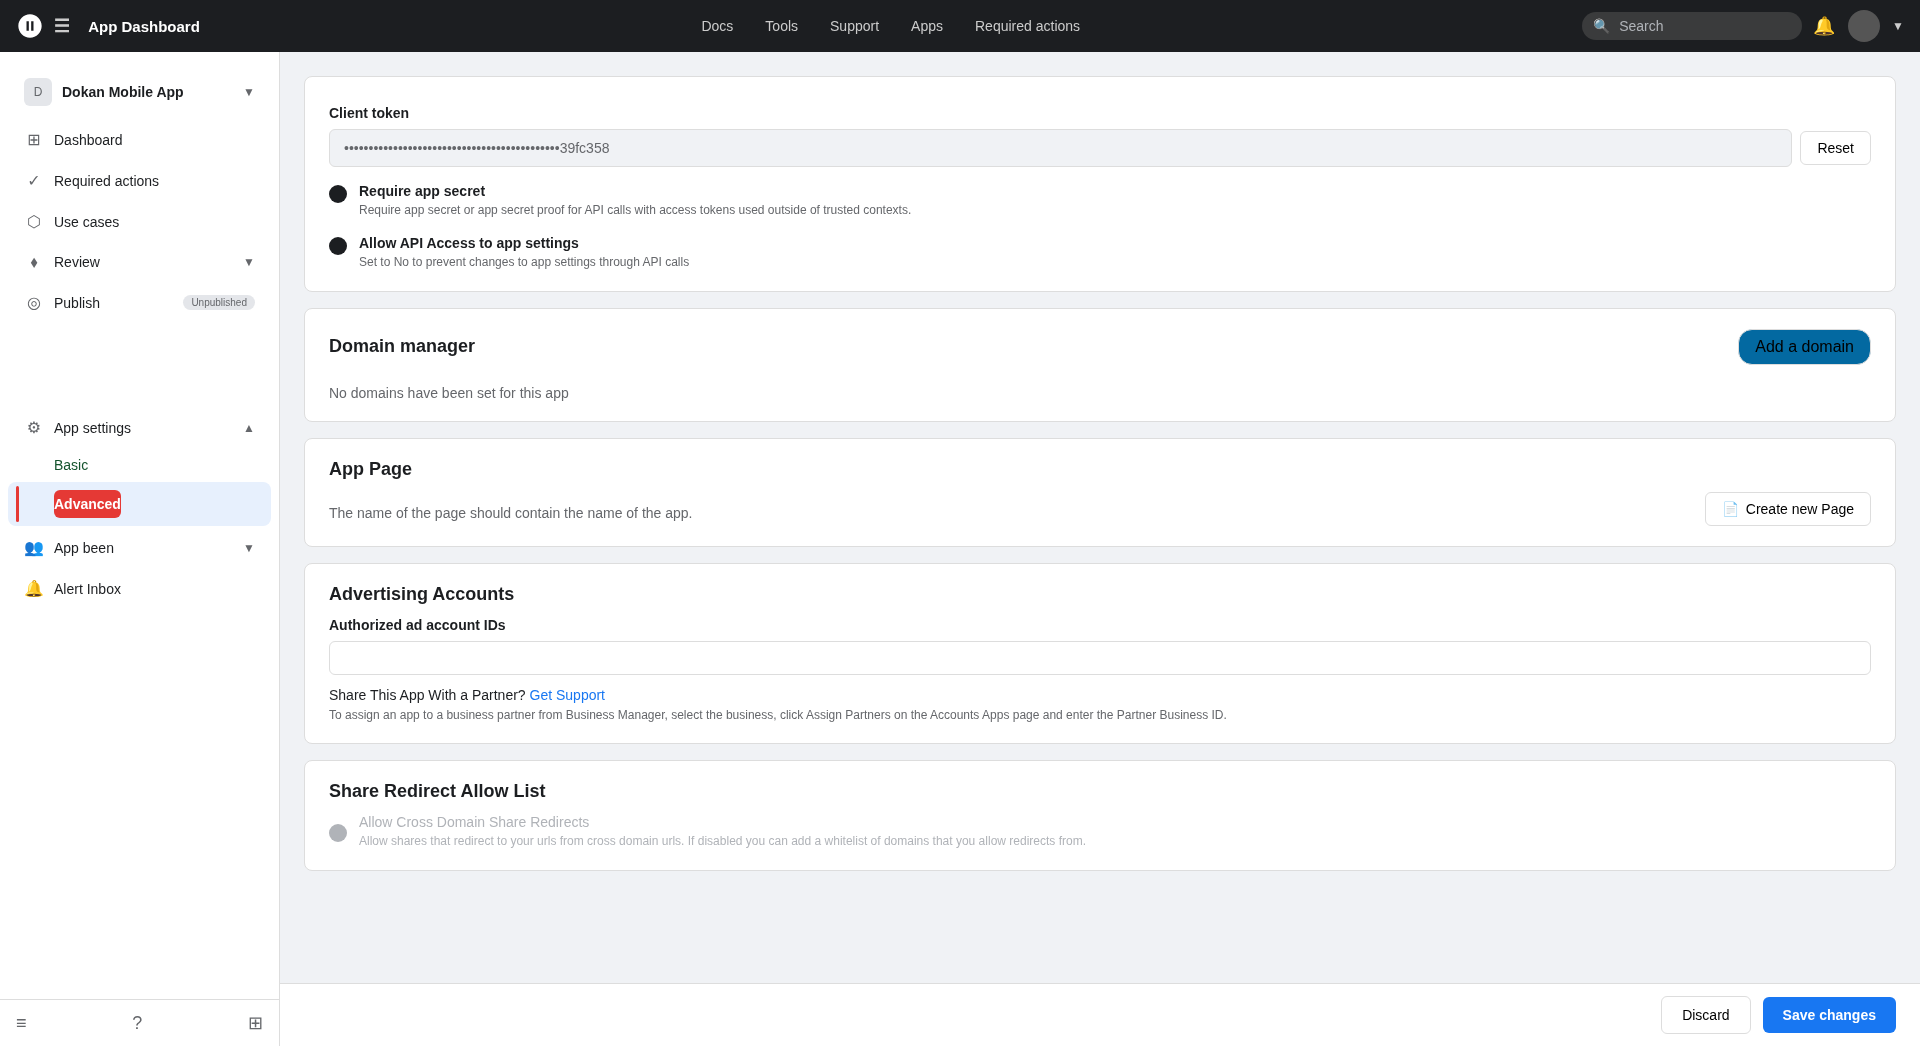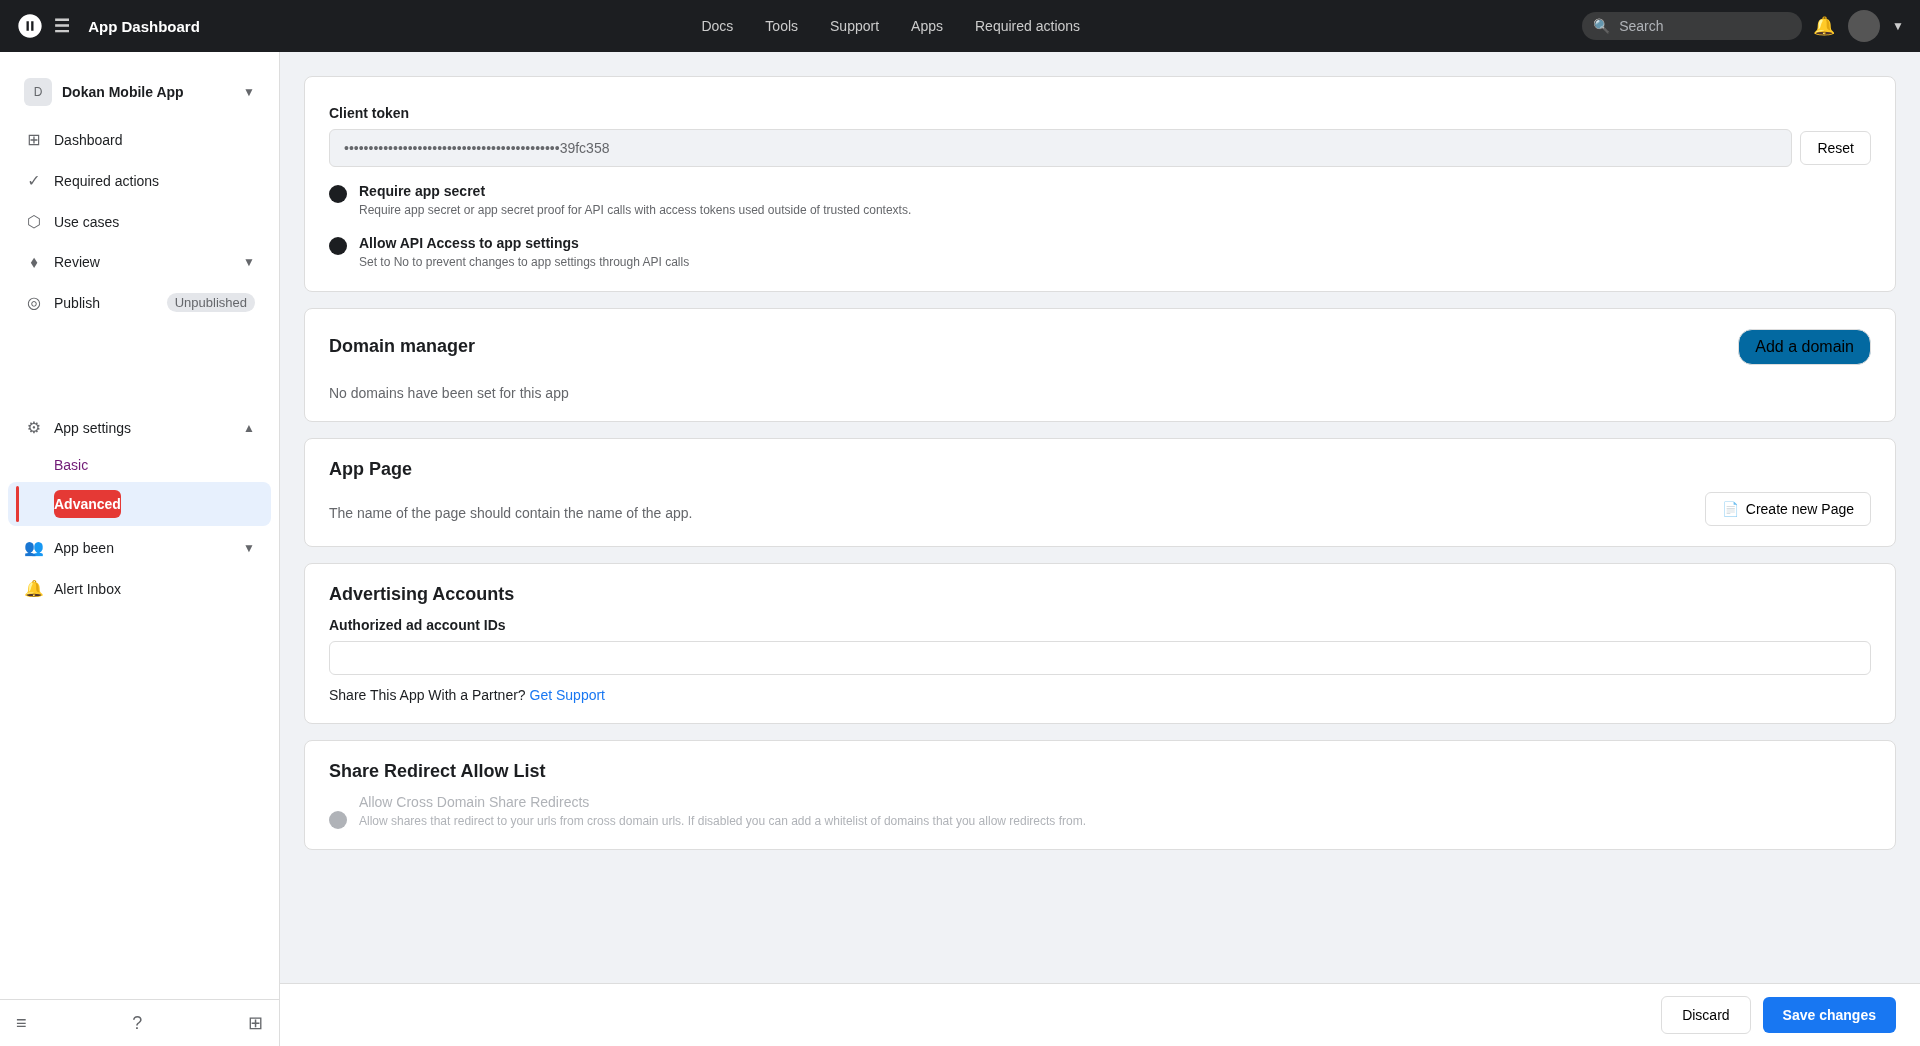--- a/index.html
+++ b/index.html
@@ -42,25 +42,25 @@
     .sidebar-app-name { font-size: 14px; font-weight: 600; }
     .chevron-down { font-size: 12px; color: #65676b; }
 
     .sidebar-nav-item {
       display: flex; align-items: center; justify-content: space-between;
       padding: 10px 16px; cursor: pointer; border-radius: 8px; margin: 2px 8px;
       font-size: 14px; color: #1c1e21;
     }
     .sidebar-nav-item .left { display: flex; align-items: center; gap: 10px; }
     .sidebar-nav-item .icon { font-size: 16px; color: #65676b; width: 20px; text-align: center; }
-    .sidebar-nav-item .badge { background: #e4e6ea; color: #65676b; font-size: 13px; border-radius: 10px; padding: 2px 8px; }
+    .sidebar-nav-item .badge { background: #e4e6ea; color: #65676b; font-size: 10px; border-radius: 10px; padding: 2px 8px; }
 
     .sidebar-sub-item {
       display: flex; align-items: center; padding: 8px 16px 8px 46px;
-      cursor: pointer; border-radius: 8px; margin: 1px 8px; font-size: 14px; color: #701a75;
+      cursor: pointer; border-radius: 8px; margin: 1px 8px; font-size: 14px; color: #14532d;
     }
     .sidebar-sub-item.active { background: #e7f0fd; color: #1877f2; font-weight: 600; position: relative; }
     .sidebar-sub-item.active::before { content: ''; position: absolute; left: 8px; top: 4px; bottom: 4px; width: 3px; background: #e53935; border-radius: 2px; }
 
     .sidebar-section-group { margin-top: 4px; }
 
     .sidebar-bottom { position: absolute; bottom: 0; left: 0; right: 0; padding: 12px 16px; display: flex; align-items: center; justify-content: space-between; border-top: 1px solid #ddd; background: #fff; }
     .sidebar-bottom-icon { font-size: 18px; color: #65676b; cursor: pointer; }
 
     
@@ -120,21 +120,21 @@
     .adv-label { font-size: 14px; font-weight: 600; margin-bottom: 8px; }
     .adv-input { width: 100%; padding: 8px 14px; border: 1px solid #ddd; border-radius: 6px; font-size: 14px; outline: none; }
     .adv-partner { margin-top: 12px; font-size: 14px; color: #1c1e21; }
     .adv-partner a { color: #1877f2; text-decoration: none; }
     .adv-partner-desc { font-size: 12px; color: #65676b; margin-top: 4px; line-height: 1.4; }
 
     
     .share-card { background: #fff; border-radius: 8px; border: 1px solid #ddd; margin-bottom: 16px; }
     .share-inner { padding: 20px 24px; }
     .share-title { font-size: 18px; font-weight: 700; margin-bottom: 12px; }
-    .share-toggle-row { display: flex; align-items: flex-end; gap: 12px; }
+    .share-toggle-row { display: flex; align-items: center; gap: 12px; }
     .toggle-dot-gray { width: 18px; height: 18px; border-radius: 50%; background: #b0b3b8; flex-shrink: 0; margin-top: 2px; }
     .share-option-title { font-size: 14px; color: #b0b3b8; }
     .share-option-desc { font-size: 12px; color: #b0b3b8; margin-top: 3px; line-height: 1.4; }
 
     
     .bottom-bar {
       position: fixed; bottom: 0; left: 280px; right: 0;
       background: #fff; border-top: 1px solid #ddd;
       display: flex; align-items: center; justify-content: flex-end;
       padding: 12px 24px; gap: 12px; z-index: 50;
@@ -326,20 +326,21 @@
 
     <div class="adv-card">
       <div class="adv-inner">
         <div class="adv-title">Advertising Accounts</div>
         <div class="adv-label">Authorized ad account IDs</div>
         <input class="adv-input" type="text" style="">
         <div class="adv-partner">
           <span>Share This App With a Partner?</span>
           <a href="#">Get Support</a>
         </div>
+        <div class="adv-partner-desc">To assign an app to a business partner from Business Manager, select the business, click Assign Partners on the Accounts Apps page and enter the Partner Business ID.</div>
       </div>
     </div>
 
     <div class="share-card">
       <div class="share-inner">
         <div class="share-title">Share Redirect Allow List</div>
         <div class="share-toggle-row">
           <div class="toggle-dot-gray"></div>
           <div>
             <div class="share-option-title">Allow Cross Domain Share Redirects</div>

